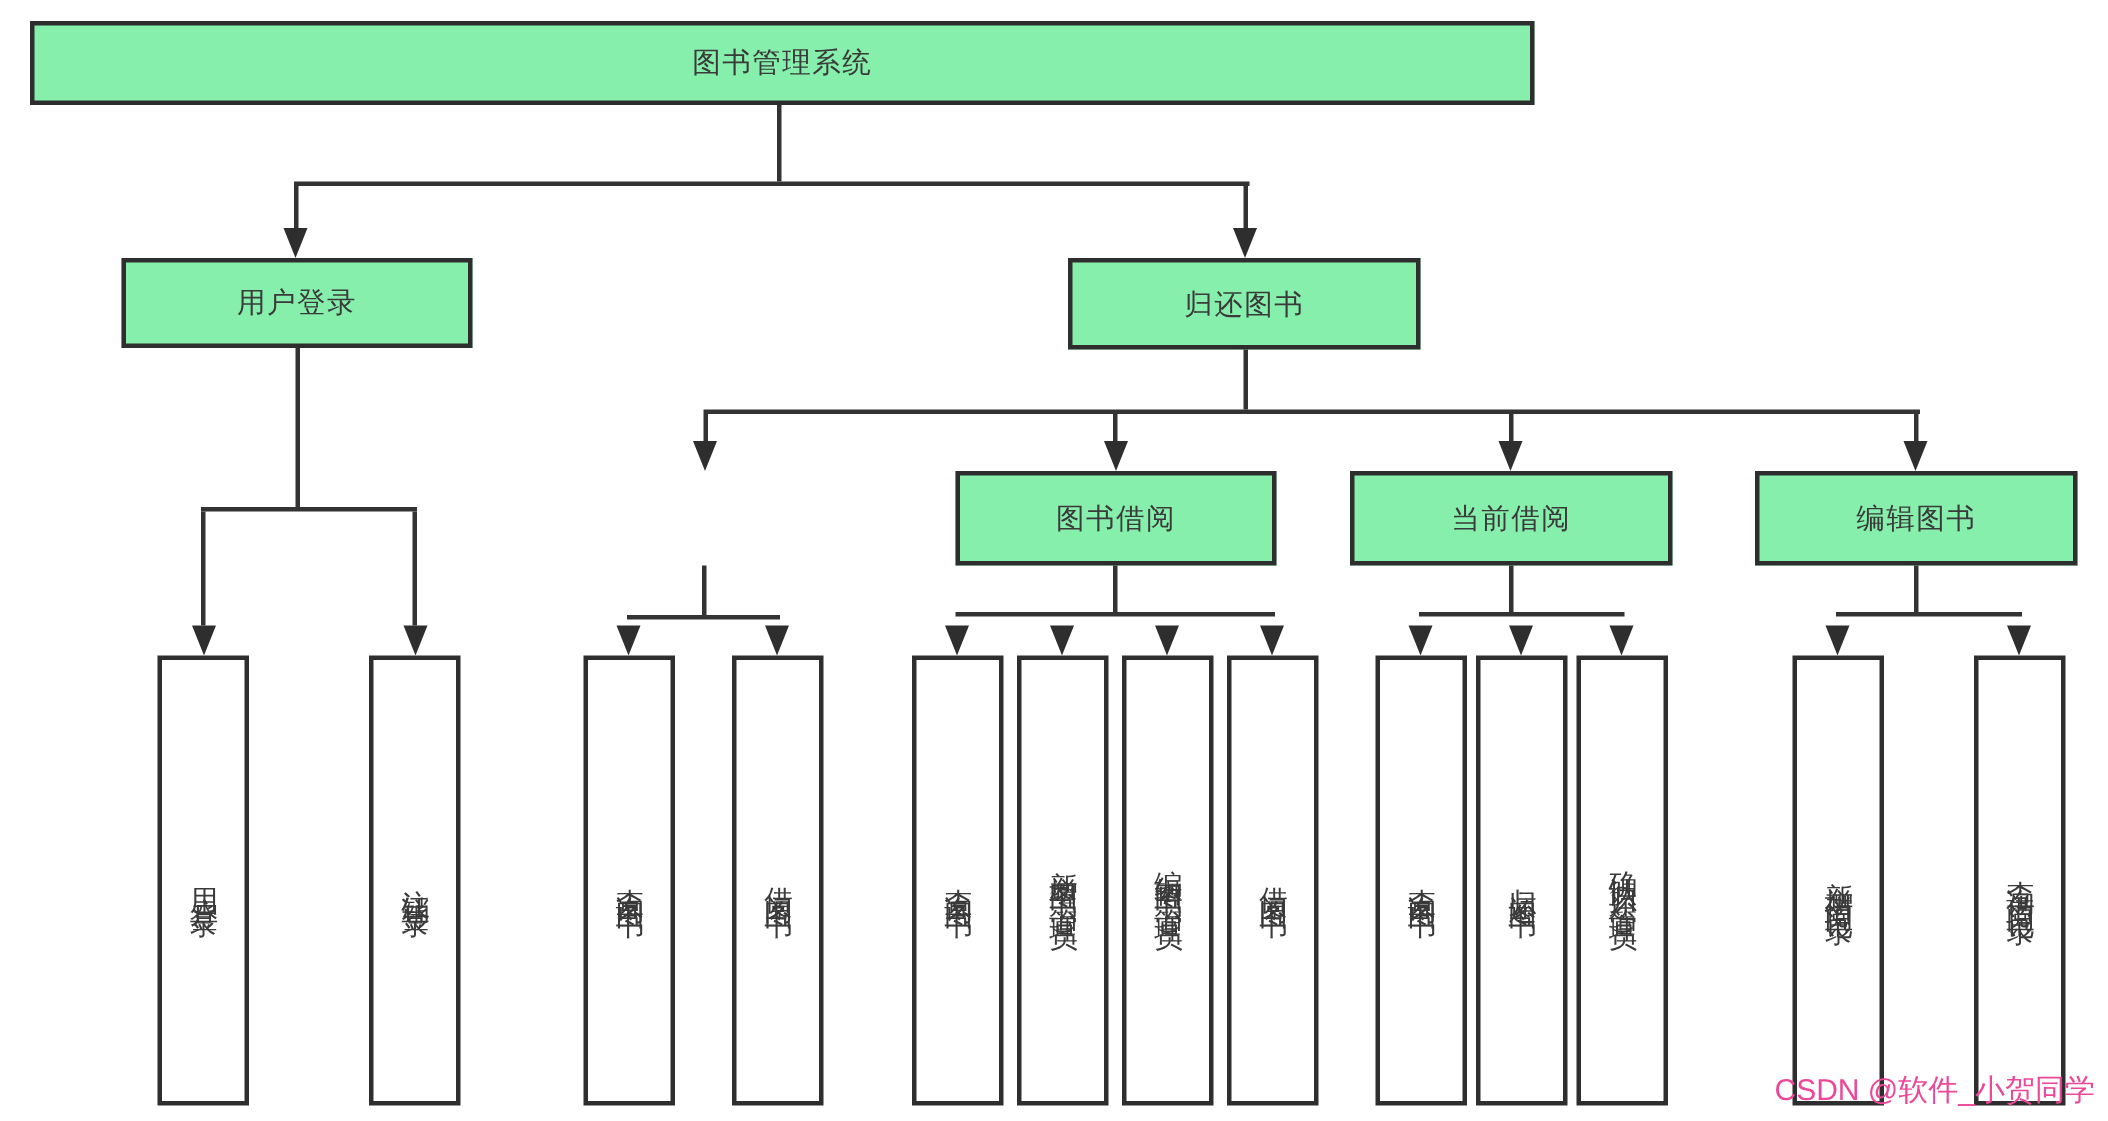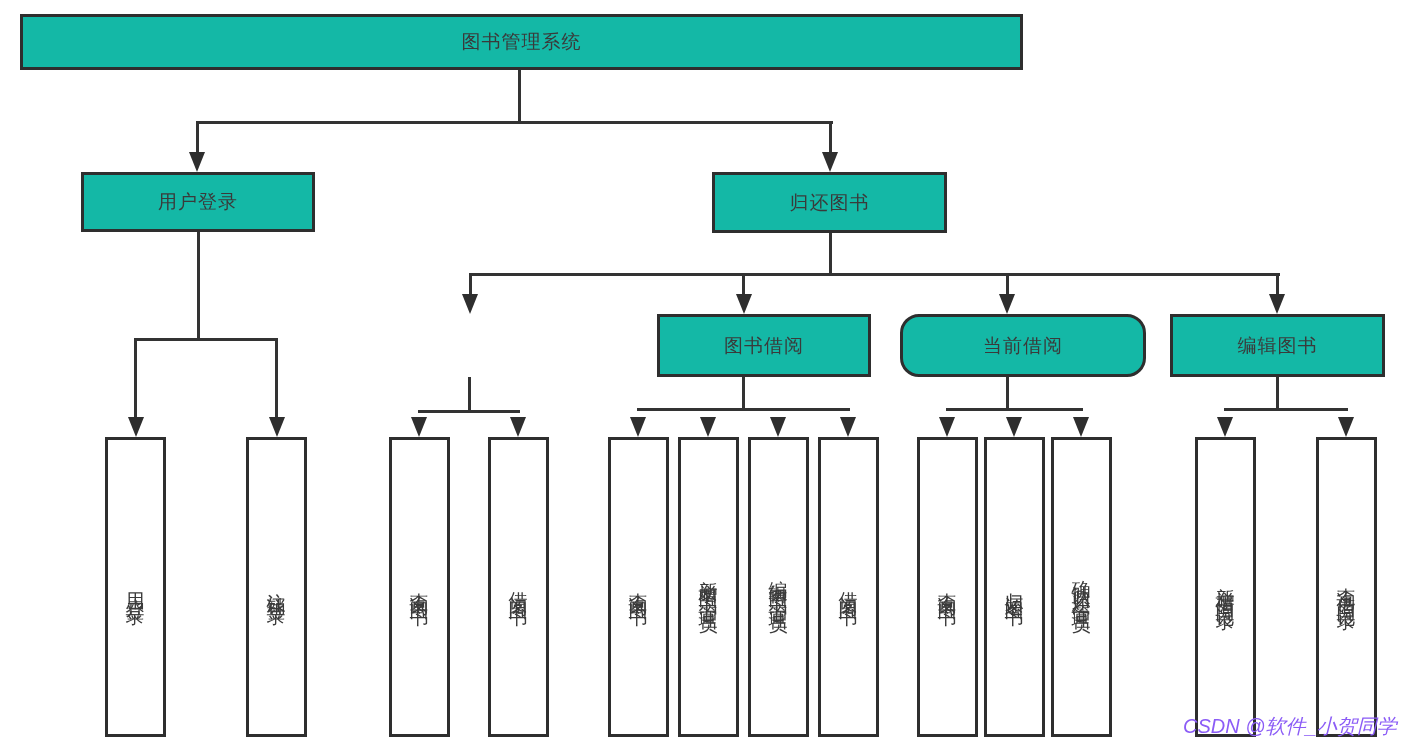--- a/index.html
+++ b/index.html
@@ -8,21 +8,21 @@
     width: 1405px;
     height: 747px;
     background: #ffffff;
     font-family: "Liberation Sans", sans-serif;
     overflow: hidden;
   }
   .box {
     position: absolute;
     box-sizing: border-box;
     border: 3px solid #2e2e2e;
-    background: #14b8a6;
+    background: #86efac;
     display: flex;
     align-items: center;
     justify-content: center;
     color: #3a3a3a;
     font-size: 19px;
     letter-spacing: 1px;
     text-align: center;
   }
   .leaf {
     position: absolute;
@@ -54,24 +54,23 @@
     height: 0;
     border-left: 8px solid transparent;
     border-right: 8px solid transparent;
     border-top: 20px solid #2e2e2e;
   }
   .watermark {
     position: absolute;
     left: 1183px;
     top: 713px;
     font-size: 20px;
-    color: #8b5cf6;
+    color: #ec4899;
     z-index: 5;
     white-space: nowrap;
-    font-style: italic;
   }
 </style>
 </head>
 <body>
 
 <div class="canvas">
 
   <div class="box" style="left:20px; top:14px; width:1003px; height:56px;">
     <span>图书管理系统</span>
   </div>
@@ -101,24 +100,24 @@
   <div class="hline" style="left:469px; top:273px; width:811px;"></div>
   <div class="vline" style="left:469px; top:276px; height:20px;"></div>
   <div class="arrow" style="left:462px; top:294px;"></div>
   <div class="vline" style="left:742px; top:276px; height:20px;"></div>
   <div class="arrow" style="left:736px; top:294px;"></div>
   <div class="vline" style="left:1006px; top:276px; height:20px;"></div>
   <div class="arrow" style="left:999px; top:294px;"></div>
   <div class="vline" style="left:1276px; top:276px; height:20px;"></div>
   <div class="arrow" style="left:1269px; top:294px;"></div>
 
-  <div class="box" style="left:637px; top:314px; width:214px; height:63px;margin-left:20px;">
+  <div class="box" style="left:637px; top:314px; width:214px; height:63px;">
     <span>图书借阅</span>
   </div>
-  <div class="box" style="left:900px; top:314px; width:246px; height:63px;border-radius:19px;">
+  <div class="box" style="left:900px; top:314px; width:215px; height:63px;">
     <span>当前借阅</span>
   </div>
   <div class="box" style="left:1170px; top:314px; width:215px; height:63px;">
     <span>编辑图书</span>
   </div>
 
   <div class="vline" style="left:468px; top:377px; height:33px;"></div>
   <div class="hline" style="left:418px; top:410px; width:102px;"></div>
   <div class="arrow" style="left:411px; top:417px;"></div>
   <div class="arrow" style="left:510px; top:417px;"></div>

